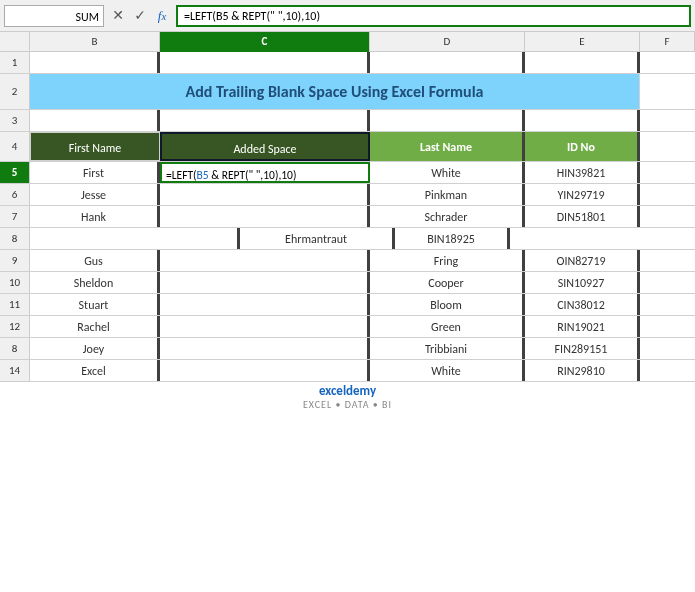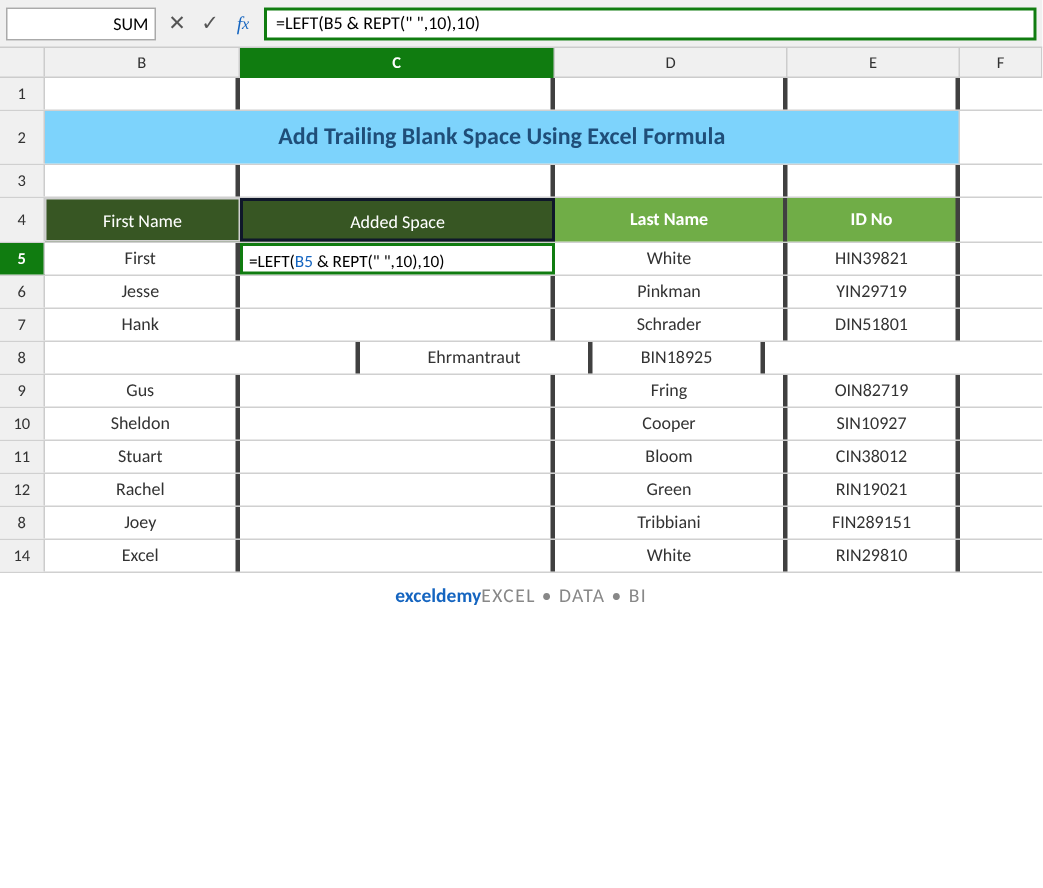--- a/index.html
+++ b/index.html
@@ -337,17 +337,17 @@
       <div class="cell col-b center">Excel</div>
       <div class="cell col-c"></div>
       <div class="cell col-d center">White</div>
       <div class="cell col-e center">RIN29810</div>
     </div>
 
   </div>
 </div>
 
 <div class="watermark-row">
-  <span style="display:flex; flex-direction:row; align-items:center; gap:0px;">
+  <span style="display:flex; flex-direction:column; align-items:center; gap:0px;">
     <span style="font-size:13px; font-weight:bold; color:#1565c0;">exceldemy</span>
-    <span style="font-size:13px; color:#888; letter-spacing:1px;">EXCEL • DATA • BI</span>
+    <span style="font-size:10px; color:#888; letter-spacing:1px;">EXCEL • DATA • BI</span>
   </span>
 </div>
 
 </body></html>

